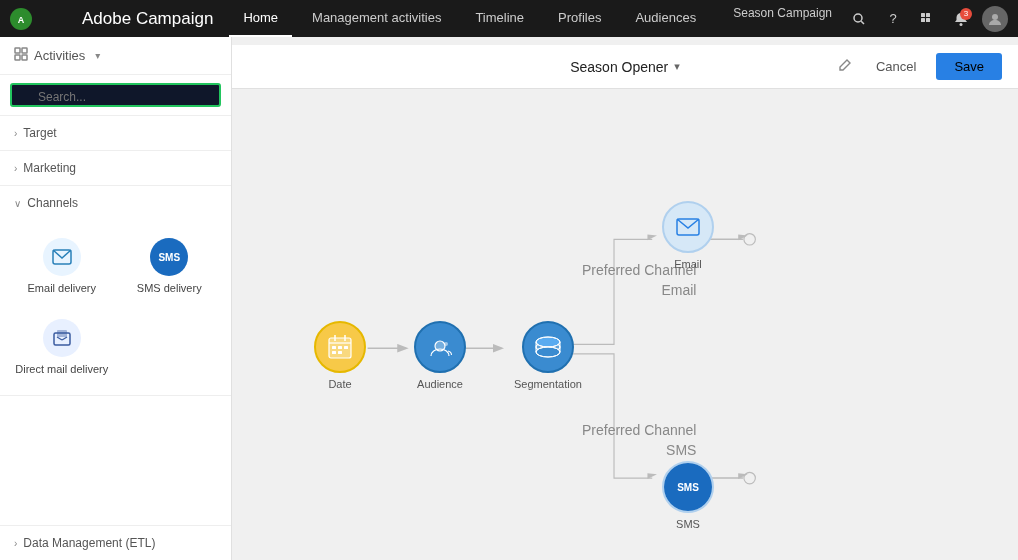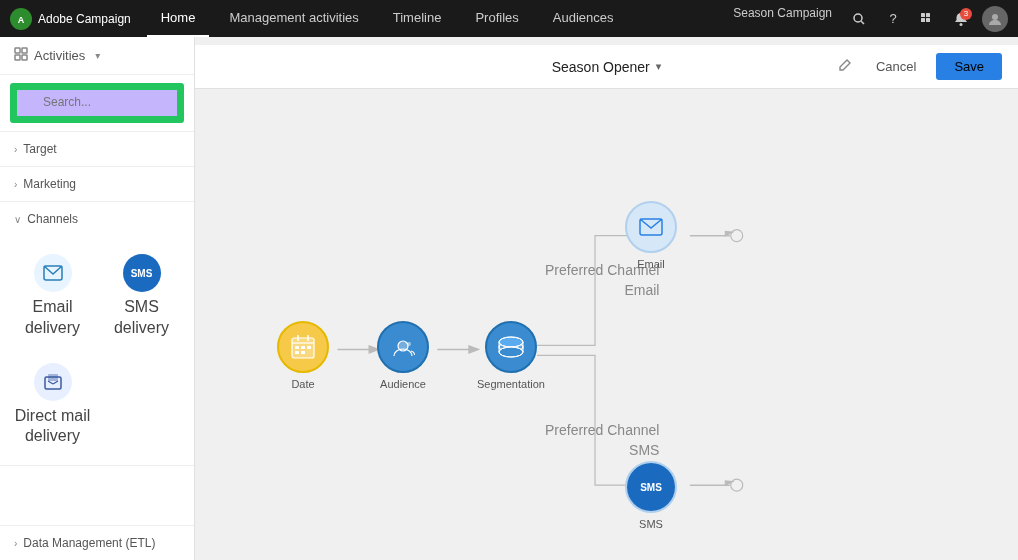--- a/index.html
+++ b/index.html
@@ -21,21 +21,21 @@
       gap: 6px;
       margin-right: 16px;
     }
     .logo-icon {
       width: 22px; height: 22px;
       background: #2d8c2d;
       border-radius: 50%;
       display: flex; align-items: center; justify-content: center;
       font-size: 11px; color: #fff; font-weight: bold;
     }
-    .nav-brand { font-size: 12px; color: #fff; white-space: nowrap; }
+    .nav-brand { font-size: 17px; color: #fff; white-space: nowrap; margin-left: 44px; }
     .nav-links { display: flex; gap: 6px; flex: 1; }
     .nav-link {
       color: #ccc;
       padding: 0 14px;
       height: 37px;
       display: flex; align-items: center;
       font-size: 13px;
       cursor: pointer;
       text-decoration: none;
       border-bottom: 2px solid transparent;
@@ -73,21 +73,21 @@
     .apps-icon { font-size: 14px; }
 
     
     .main-layout {
       display: flex;
       height: calc(560px - 37px);
     }
 
     
     .sidebar {
-      width: 195px;
+      width: 232px;
       background: #fff;
       border-right: 1px solid #e0e0e0;
       display: flex;
       flex-direction: column;
       overflow-y: auto;
     }
     .sidebar-header {
       display: flex; align-items: center;
       padding: 10px 14px;
       border-bottom: 1px solid #eee;
@@ -97,27 +97,27 @@
       font-weight: 500;
     }
     .sidebar-header-icon { color: #888; font-size: 14px; }
     .sidebar-header-arrow { margin-left: 4px; font-size: 10px; color: #888; }
     .search-box {
       padding: 8px 10px;
       border-bottom: 1px solid #eee;
     }
     .search-input {
       width: 100%;
-      border: 7px solid #22c55e;
+      border: 2px solid #22c55e;
       border-radius: 3px;
-      padding: 5px 8px 7px 26px;
+      padding: 5px 8px 1px 26px;
       font-size: 12px;
       color: #666;
       outline: none;
-      background: #c4b5fd;
+      background: #0f172a;
       position: relative;
     }
     .search-wrap {
       position: relative;
     }
     .search-icon-inner {
       position: absolute;
       left: 8px; top: 50%;
       transform: translateY(-50%);
       color: #999; font-size: 12px;
@@ -153,21 +153,21 @@
     .channel-icon-wrap {
       width: 38px; height: 38px;
       border-radius: 50%;
       display: flex; align-items: center; justify-content: center;
       margin-bottom: 5px;
       font-size: 16px;
     }
     .channel-icon-email { background: #e8f4ff; color: #2980b9; }
     .channel-icon-sms { background: #1a6bbf; color: #fff; font-size: 11px; font-weight: bold; }
     .channel-icon-mail { background: #e8f0ff; color: #3a5ba0; }
-    .channel-label { font-size: 16px; color: #444; line-height: 1.3; }
+    .channel-label { font-size: 11px; color: #444; line-height: 1.3; }
 
     .sidebar-bottom {
       margin-top: auto;
       border-top: 1px solid #eee;
       padding: 10px 14px;
       color: #555;
       font-size: 12px;
       cursor: pointer;
       display: flex; align-items: center; gap: 6px;
     }

